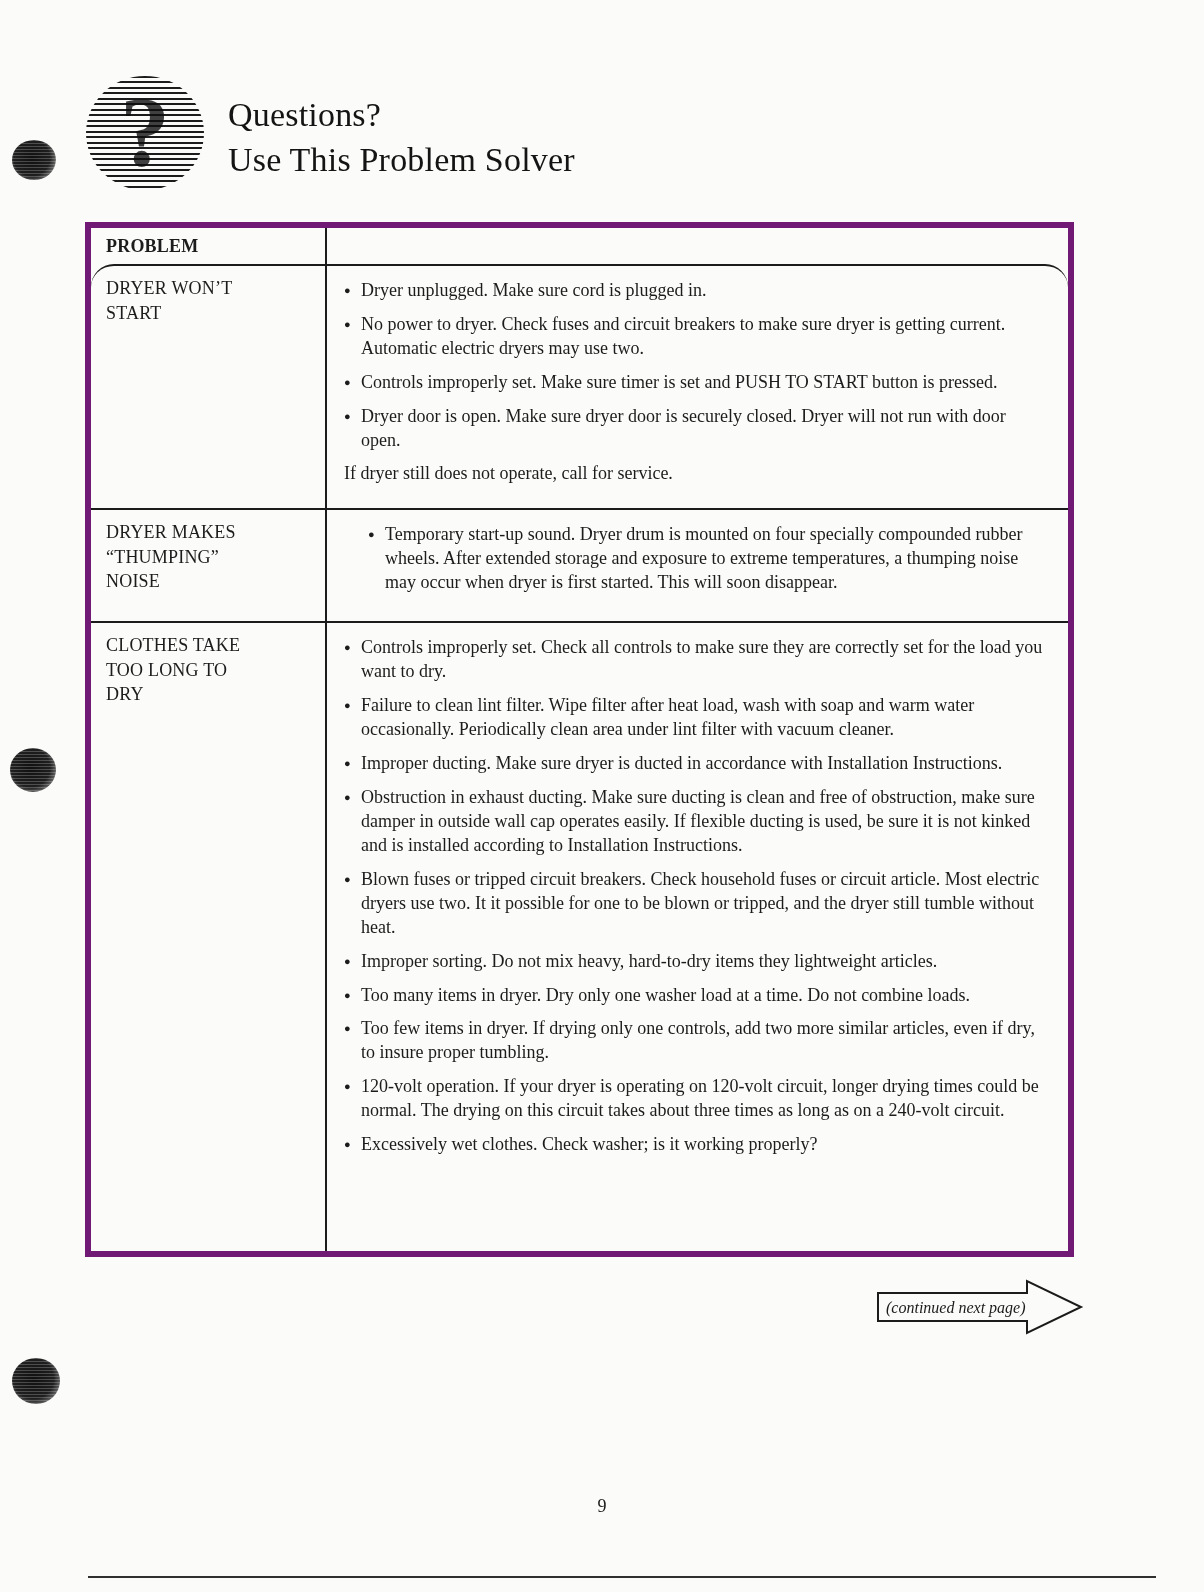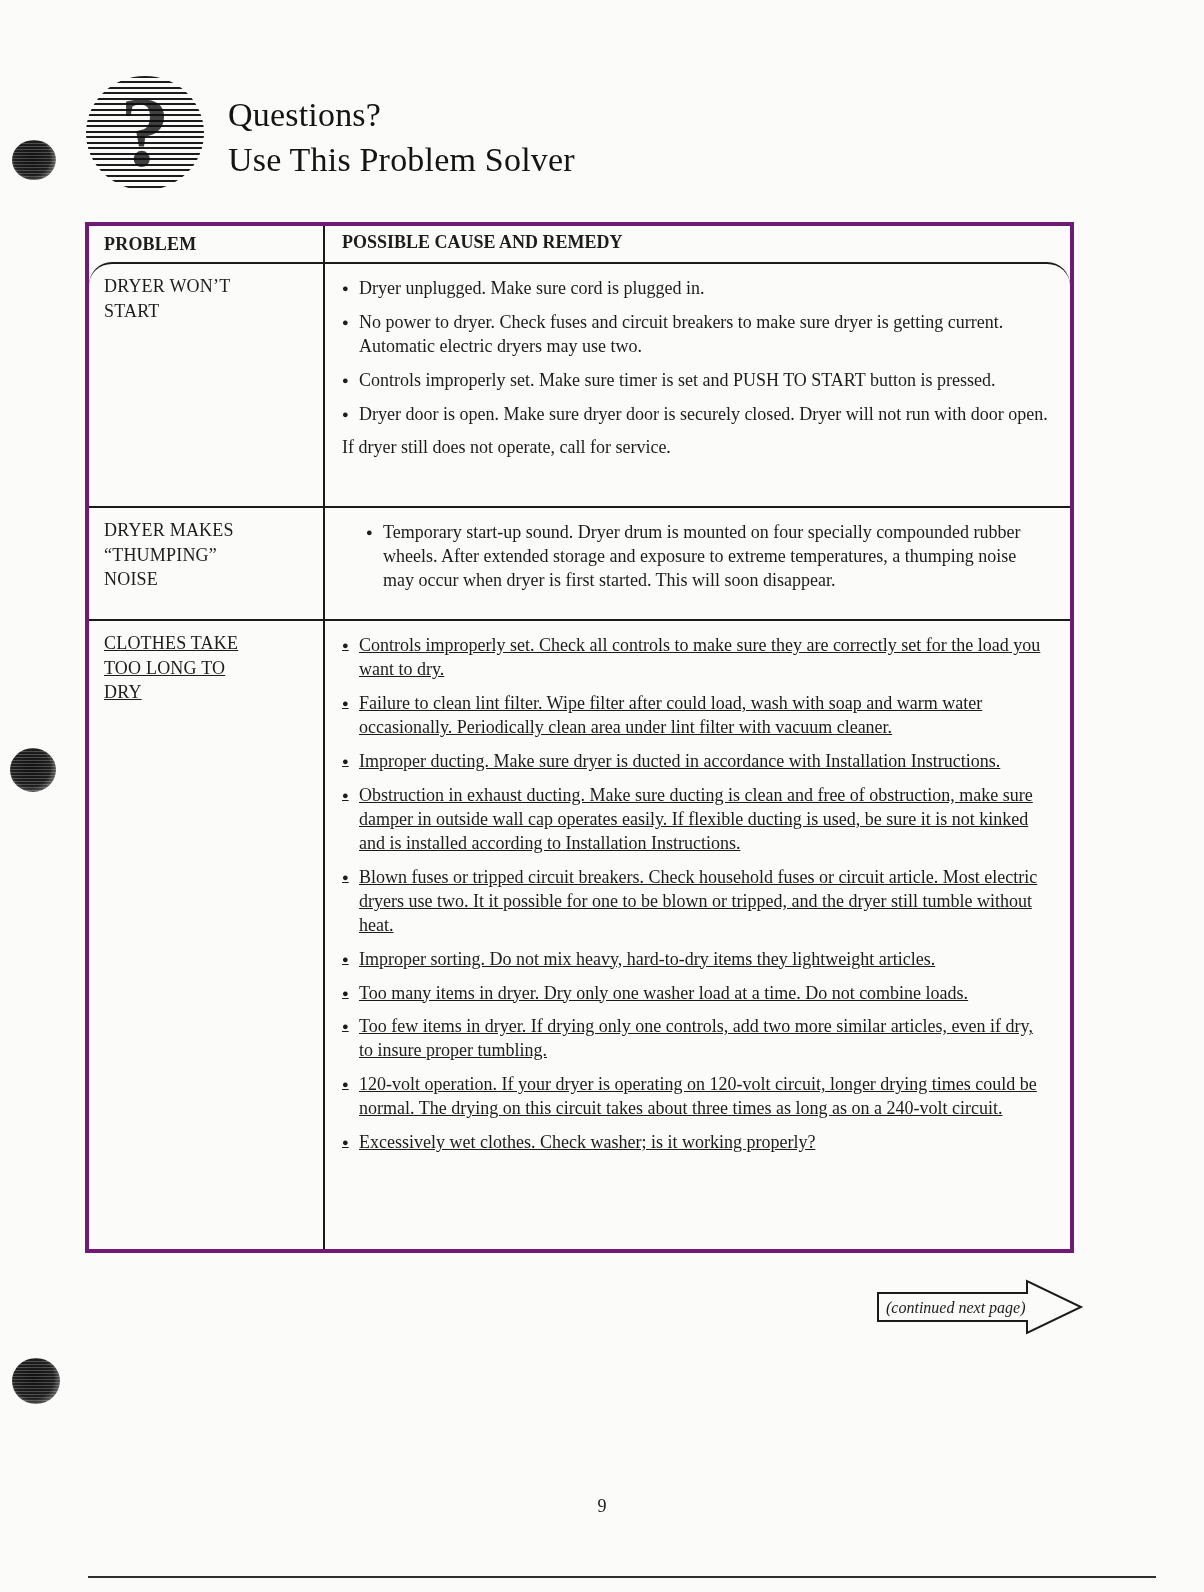--- a/index.html
+++ b/index.html
@@ -32,28 +32,28 @@
   }
   .title {
     position: absolute; left: 228px; top: 92px;
     font-weight: 400; color: #141414; line-height: 45px;
   }
   .title .t1, .title .t2 { font-size: 34px; letter-spacing: 0.2px; }
 
   
   .tbl {
     position: absolute; left: 85px; top: 222px; width: 989px;
-    border: 4px solid #701a75;
+    border: 6px solid #701a75;
     background: transparent;
   }
   .trow { display: flex; border-top: 2px solid #1b1b1b; }
   .trow.thead { border-top: none; min-height: 34px; }
   .trow.r0 { min-height: 244px; border-radius: 23px; }
   .trow.r1 { min-height: 113px; gap: 24px; }
-  .trow.r2 { min-height: 630px; text-decoration: underline; }
+  .trow.r2 { min-height: 630px; }
   .cell-p {
     width: 236px; flex: 0 0 236px;
     border-right: 2px solid #1b1b1b;
     padding: 10px 60px 10px 15px;
     font-size: 18px; line-height: 1.35; letter-spacing: 0.2px;
   }
   .cell-r {
     flex: 1;
     padding: 3px 20px 12px 17px;
     font-size: 18px;
@@ -104,21 +104,20 @@
   </div>
   <div class="title">
     <div class="t1">Questions?</div>
     <div class="t2">Use This Problem Solver</div>
   </div>
 
   <div class="tbl">
 
     <div class="trow thead">
       <div class="cell-p">PROBLEM</div>
-      <div class="cell-r">POSSIBLE CAUSE AND REMEDY</div>
     </div>
 
     <div class="trow r0">
       <div class="cell-p">DRYER WON’T START</div>
       <div class="cell-r">
         <div class="bullet">
           <span class="dot">●</span>
           <span class="btext">Dryer unplugged. Make sure cord is plugged in.</span>
         </div>
         <div class="bullet">
@@ -149,21 +148,21 @@
 
     <div class="trow r2">
       <div class="cell-p">CLOTHES TAKE TOO LONG TO DRY</div>
       <div class="cell-r">
         <div class="bullet">
           <span class="dot">●</span>
           <span class="btext">Controls improperly set. Check all controls to make sure they are correctly set for the load you want to dry.</span>
         </div>
         <div class="bullet">
           <span class="dot">●</span>
-          <span class="btext">Failure to clean lint filter. Wipe filter after could load, wash with soap and warm water occasionally. Periodically clean area under lint filter with vacuum cleaner.</span>
+          <span class="btext">Failure to clean lint filter. Wipe filter after heat load, wash with soap and warm water occasionally. Periodically clean area under lint filter with vacuum cleaner.</span>
         </div>
         <div class="bullet">
           <span class="dot">●</span>
           <span class="btext">Improper ducting. Make sure dryer is ducted in accordance with Installation Instructions.</span>
         </div>
         <div class="bullet">
           <span class="dot">●</span>
           <span class="btext">Obstruction in exhaust ducting. Make sure ducting is clean and free of obstruction, make sure damper in outside wall cap operates easily. If flexible ducting is used, be sure it is not kinked and is installed according to Installation Instructions.</span>
         </div>
         <div class="bullet">

